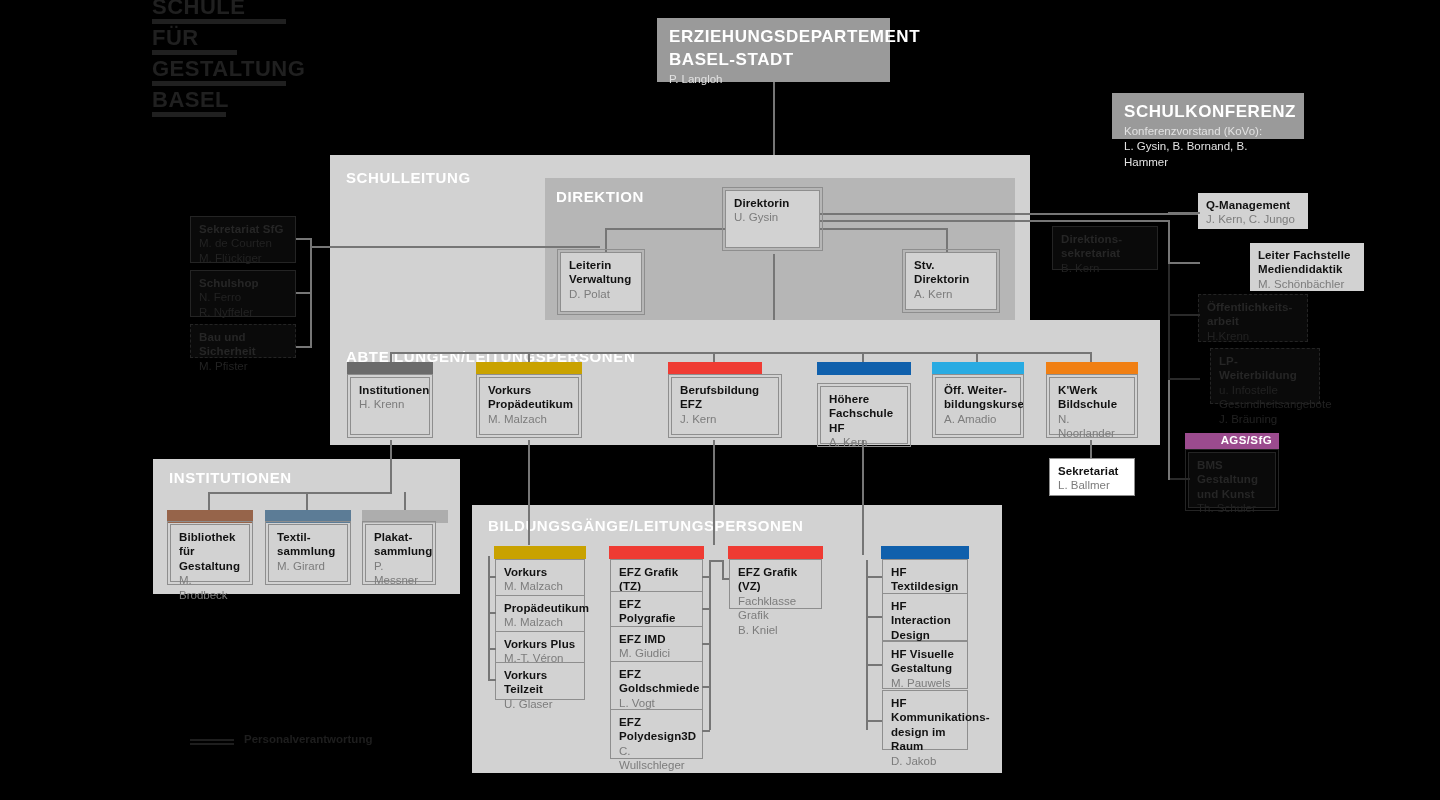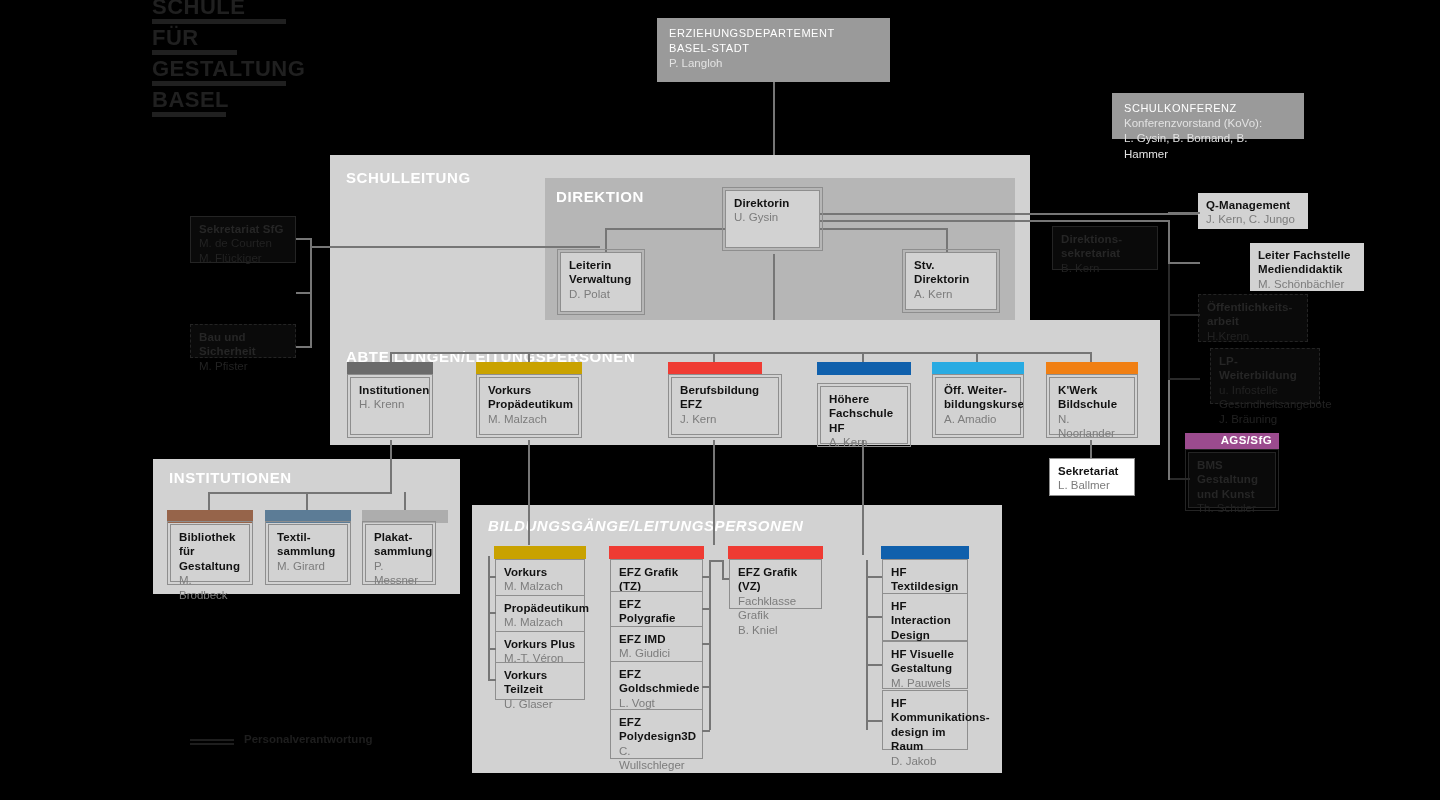--- a/index.html
+++ b/index.html
@@ -65,21 +65,21 @@
   }
 
   
   .ln { position: absolute; background: #5e5e5e; }
   .ln.dk { background: #2a2a2a; }
   .ln.lt { background: #767676; }
 
   
   .topbox { position: absolute; background: #9a9a9a; padding: 8px 10px 10px 12px; }
   .topbox .t {
-    font-size: 11px; font-weight: normal; color: #ffffff;
+    font-size: 17px; font-weight: bold; color: #ffffff;
     letter-spacing: 0.55px; line-height: 1.35;
   }
   .topbox .s { font-size: 11.5px; color: #e2e2e2; line-height: 1.35; }
 
   
   #legend { left: 190px; top: 733px; }
   .leg-rule { position: absolute; left: 0; top: 6px; width: 44px; height: 2px; background: #1e1e1e; }
   .leg-rule2 { position: absolute; left: 0; top: 10px; width: 44px; height: 2px; background: #1e1e1e; }
   .leg-txt { position: absolute; left: 54px; top: 0; font-size: 11.5px; color: #1e1e1e; font-weight: bold; }
 
@@ -173,20 +173,25 @@
     <div class="b-title">Direktions-</div>
     <div class="b-title">sekretariat</div>
     <div class="b-sub">B. Kern</div>
   </div>
 
   <div class="box ondark abs" style="left:190px; top:216px; width:106px; height:47px;">
     <div class="b-title">Sekretariat SfG</div>
     <div class="b-sub">M. de Courten</div>
     <div class="b-sub">M. Flückiger</div>
   </div>
+  <div class="box ondark abs" style="left:190px; top:270px; width:106px; height:47px;">
+    <div class="b-title">Schulshop</div>
+    <div class="b-sub">N. Ferro</div>
+    <div class="b-sub">R. Nyffeler</div>
+  </div>
   <div class="box ondark dashed abs" style="left:190px; top:324px; width:106px; height:34px;">
     <div class="b-title">Bau und Sicherheit</div>
     <div class="b-sub">M. Pfister</div>
   </div>
 
   <div class="lightbox" style="left:1198px; top:193px; width:110px; height:36px;">
     <div class="b-title">Q-Management</div>
     <div class="b-sub">J. Kern, C. Jungo</div>
   </div>
   <div class="lightbox" style="left:1250px; top:243px; width:114px; height:48px;">
@@ -305,21 +310,21 @@
   </div>
 
   <div class="cbar" style="left: 362px; top: 510px; width: 86px; background: rgb(173, 173, 173);" id="in2bar"></div>
   <div class="box abs" style="left:365px; top:524px; width:68px; height:58px;">
     <div class="b-title">Plakat-</div>
     <div class="b-title">sammlung</div>
     <div class="b-sub">P. Messner</div>
   </div>
 
   <div class="abs panel" style="left:472px; top:505px; width:530px; height:268px;">
-    <div class="panel-title abs" style="left:16px; top:12px;font-style:italic;">BILDUNGSGÄNGE/LEITUNGSPERSONEN</div>
+    <div class="panel-title abs" style="left:16px; top:12px;">BILDUNGSGÄNGE/LEITUNGSPERSONEN</div>
   </div>
 
   <div class="ln lt" style="left:528px; top:440px; width:2px; height:105px;"></div>
   <div class="ln lt" style="left:713px; top:440px; width:2px; height:105px;"></div>
   <div class="ln lt" style="left:862px; top:440px; width:2px; height:115px;"></div>
 
   <div class="cbar" style="left: 494px; top: 546px; width: 92px; background: rgb(201, 162, 0);" id="bg-vk-bar"></div>
   <div class="ln lt" style="left:488px; top:556px; width:2px; height:124px;"></div>
   <div class="box flat abs" style="left:495px; top:559px; width:90px; height:38px;">
     <div class="b-title">Vorkurs</div>

